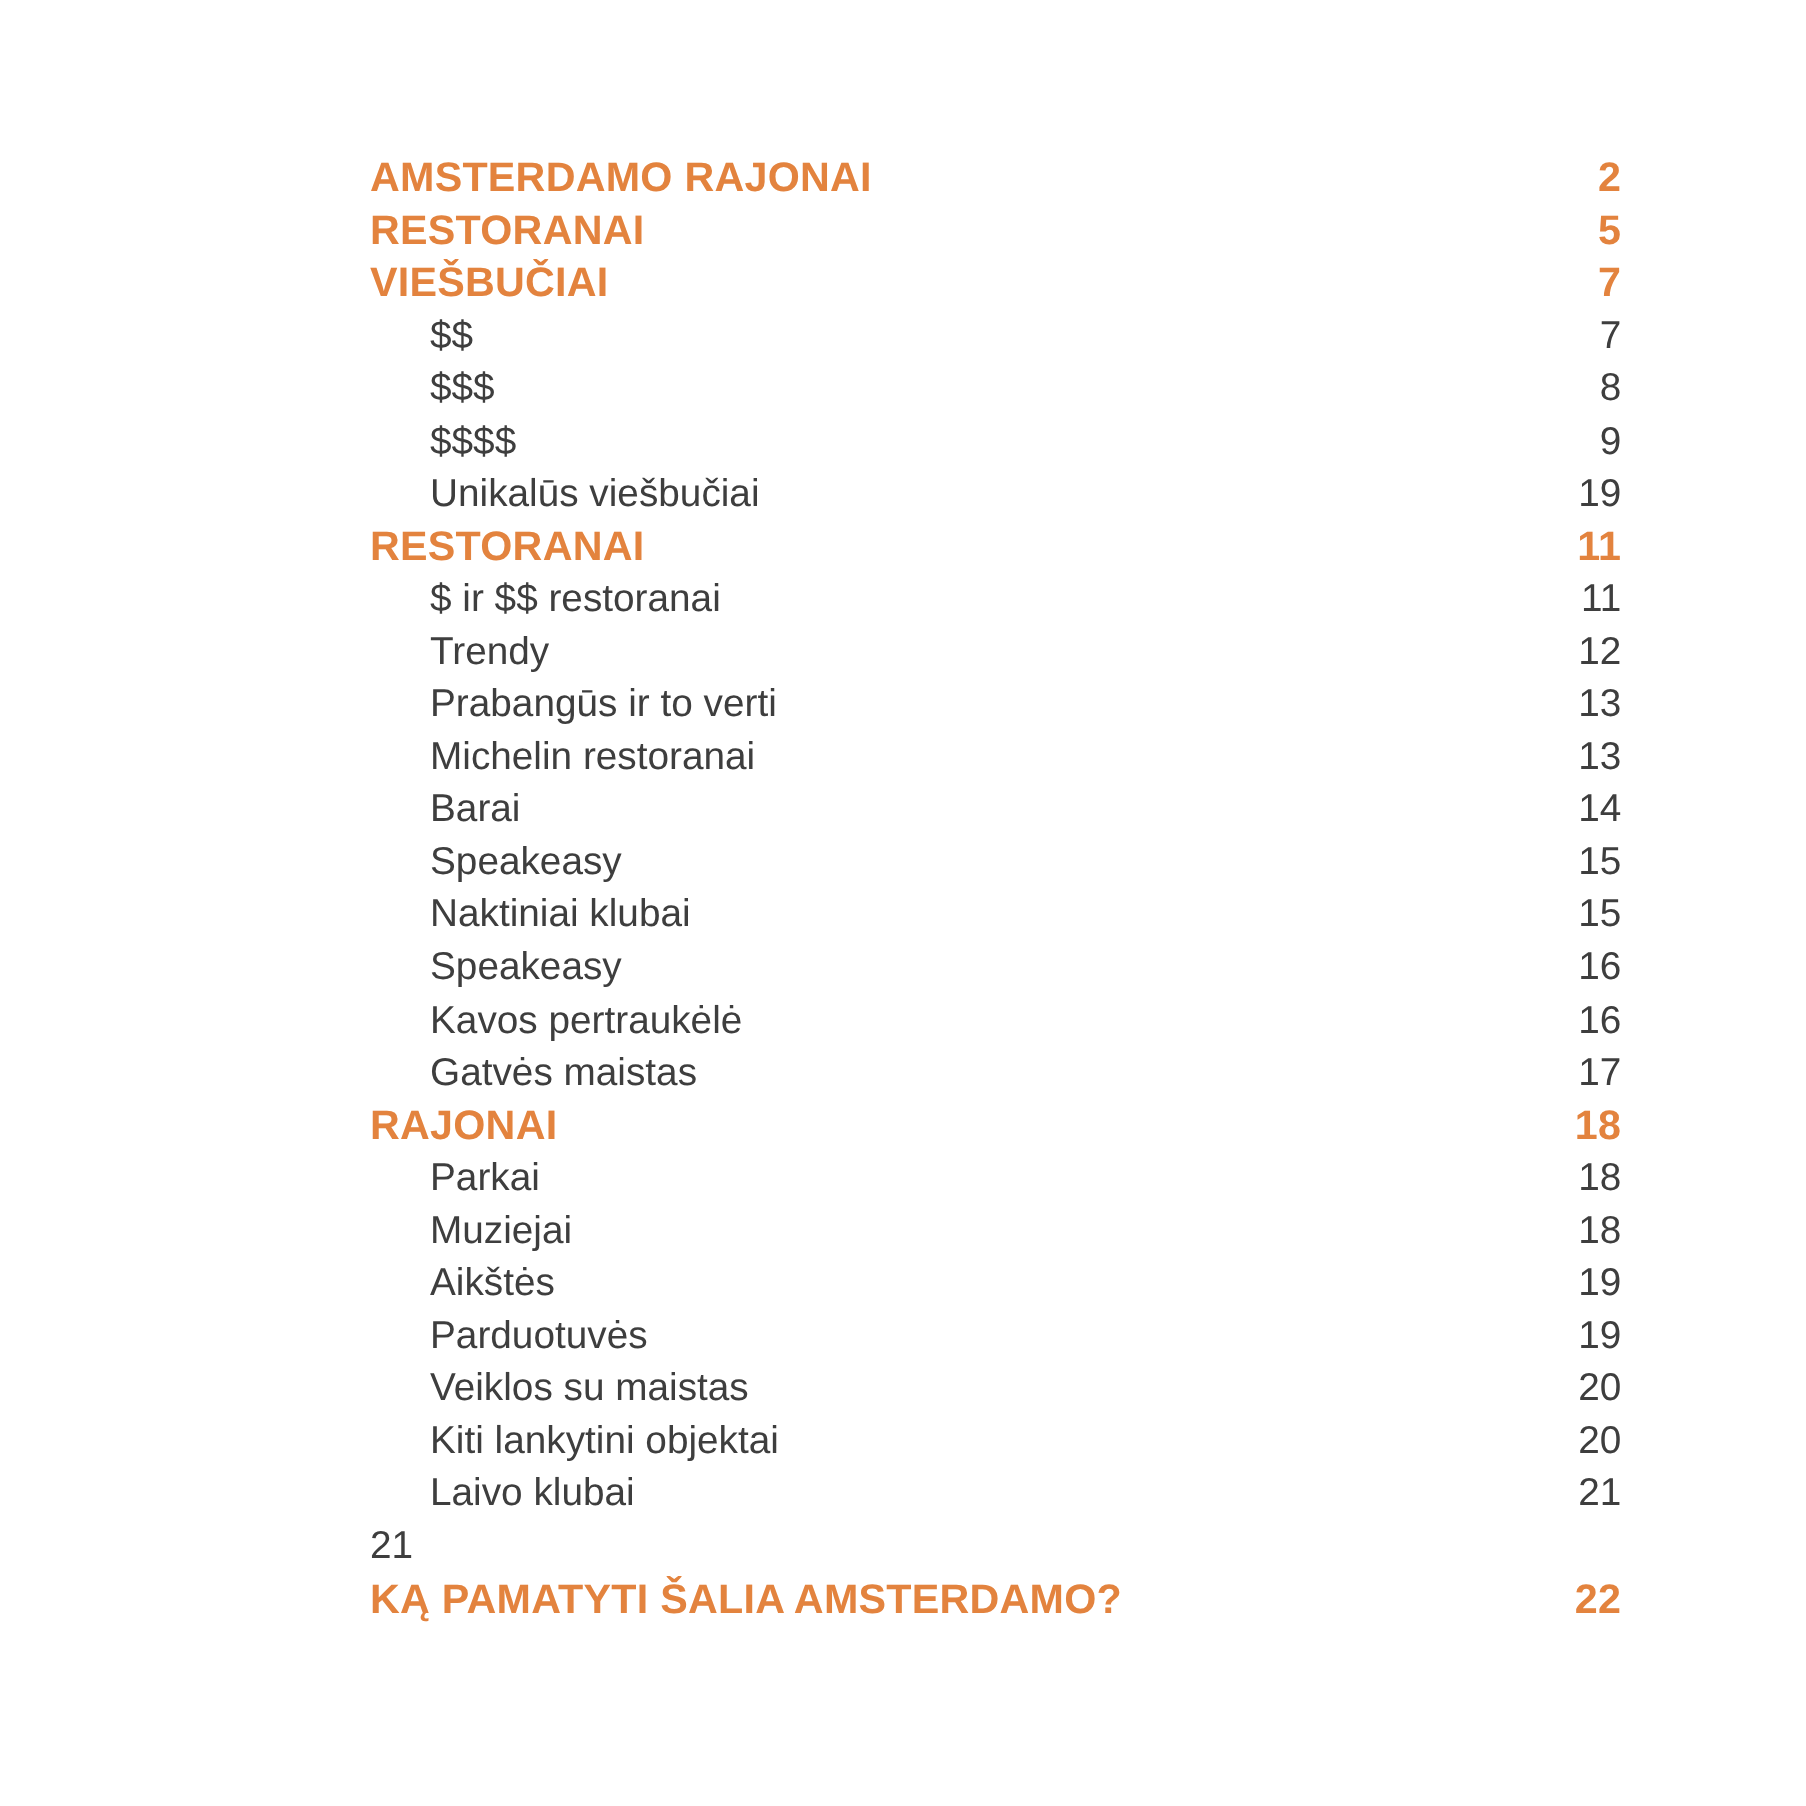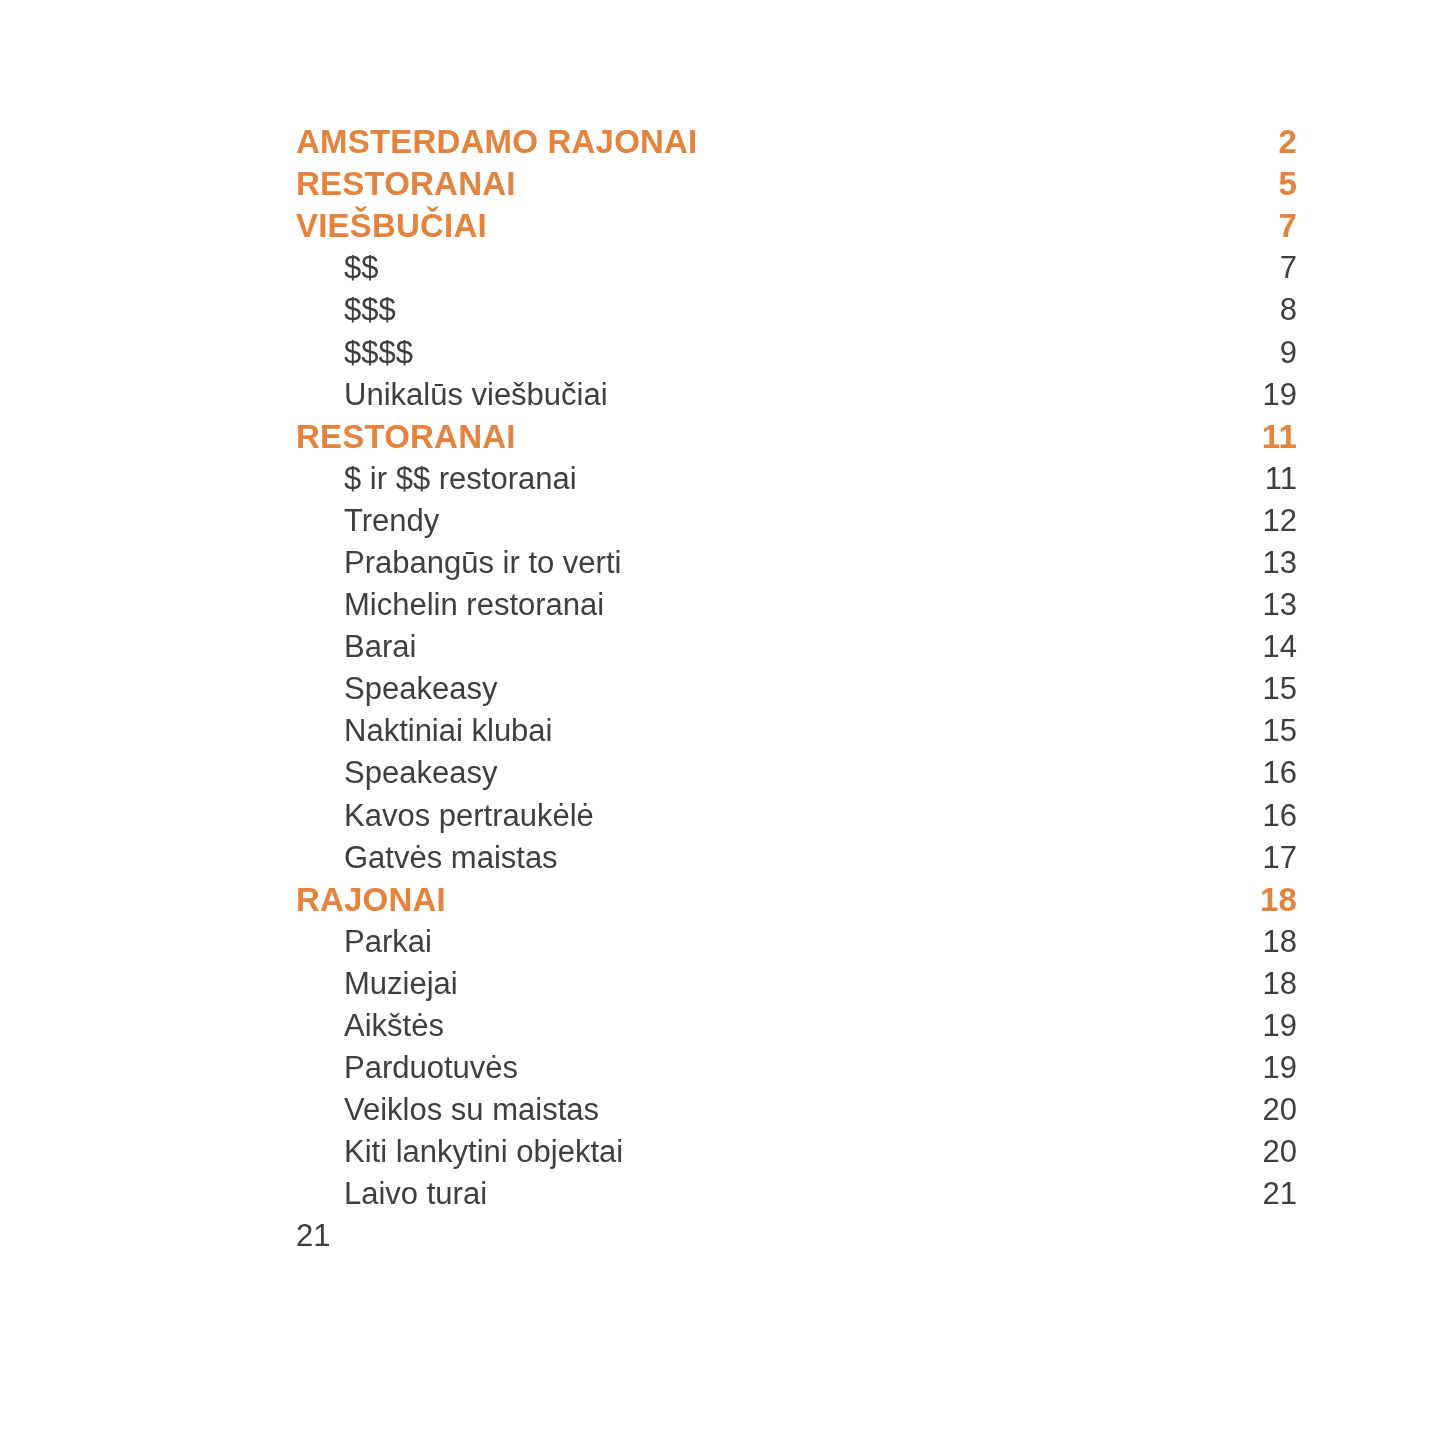--- a/index.html
+++ b/index.html
@@ -158,20 +158,24 @@
       </div>
       <div class="toc-row level-item">
         <span class="label">Veiklos su maistas</span>
         <span class="pagenum">20</span>
       </div>
       <div class="toc-row level-item">
         <span class="label">Kiti lankytini objektai</span>
         <span class="pagenum">20</span>
       </div>
       <div class="toc-row level-item">
-        <span class="label">Laivo turai</span>
+        <span class="label">Laivo klubai</span>
         <span class="pagenum">21</span>
       </div>
       <div class="toc-row level-item">
         <span class="pagenum">21</span>
       </div>
+      <div class="toc-row level-section">
+        <span class="label">KĄ PAMATYTI ŠALIA AMSTERDAMO?</span>
+        <span class="pagenum">22</span>
+      </div>
     </div>
 </div>
 
 </body></html>

